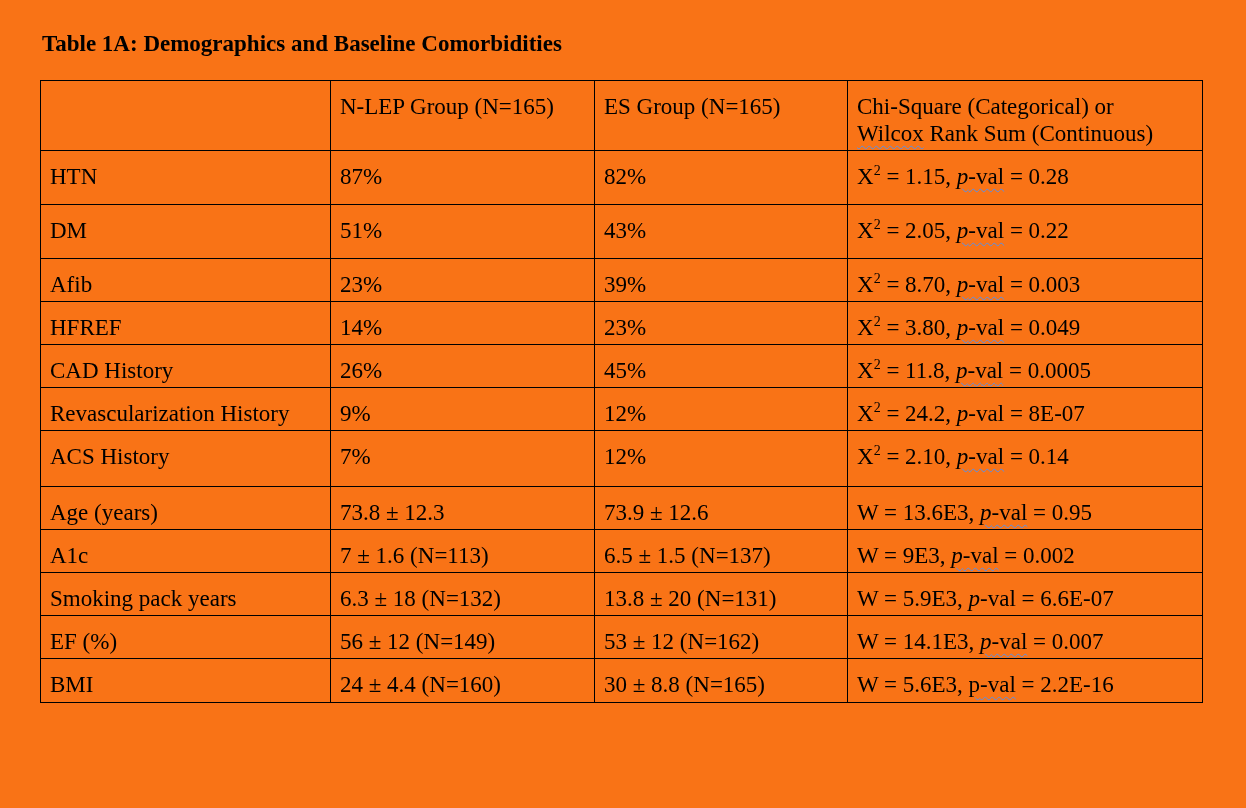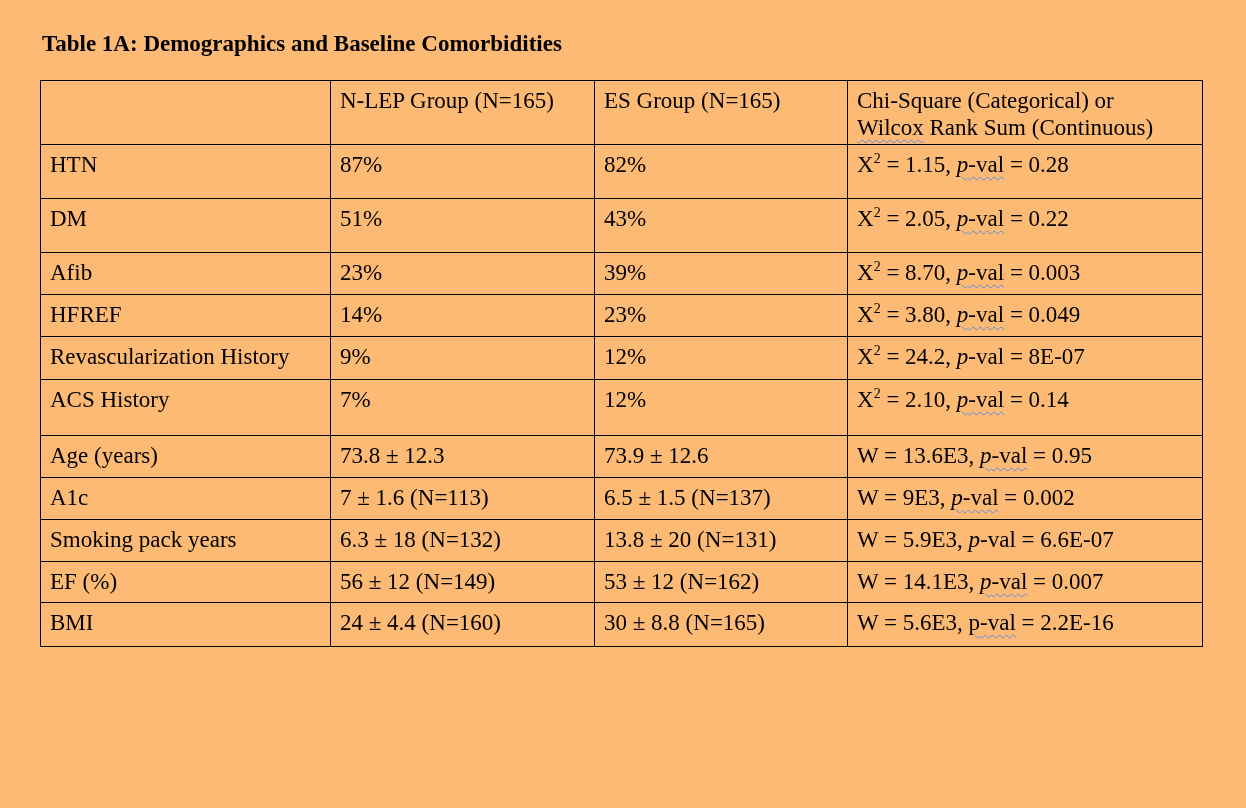--- a/index.html
+++ b/index.html
@@ -6,21 +6,21 @@
     margin: 0;
     padding: 0;
     background: #ffffff;
     font-family: "Liberation Serif", "DejaVu Serif", serif;
     color: #000000;
   }
   .page {
     position: relative;
     width: 1246px;
     height: 808px;
-    background: #fdba74;
+    background: #f97316;
     overflow: hidden;
   }
   .doc-title {
     position: absolute;
     left: 42px;
     top: 30px;
     margin: 0;
     font-size: 23px;
     font-weight: bold;
     line-height: 27px;
@@ -30,21 +30,21 @@
     position: absolute;
     left: 40px;
     top: 80px;
     width: 1162px;
     border-collapse: collapse;
     table-layout: fixed;
   }
   table.demo-table td {
     border: 1.6px solid #000000;
     vertical-align: top;
-    padding: 6px 9px 3px 9px;
+    padding: 12px 9px 3px 9px;
     font-size: 23px;
     line-height: 27px;
     overflow: hidden;
   }
   sup.x2 {
     font-size: 14px;
     line-height: 0;
     vertical-align: super;
   }
   .sq {
@@ -104,20 +104,26 @@
       <td><span>X</span><sup class="x2">2</sup><span> = 8.70, </span><span class="sq"><span class="ip">p</span><span>-val</span></span><span> = 0.003</span></td>
     </tr>
 
     <tr style="height:42px">
       <td>HFREF</td>
       <td>14%</td>
       <td>23%</td>
       <td><span>X</span><sup class="x2">2</sup><span> = 3.80, </span><span class="sq"><span class="ip">p</span><span>-val</span></span><span> = 0.049</span></td>
     </tr>
 
+    <tr style="height:43px">
+      <td>CAD History</td>
+      <td>26%</td>
+      <td>45%</td>
+      <td><span>X</span><sup class="x2">2</sup><span> = 11.8, </span><span class="sq"><span class="ip">p</span><span>-val</span></span><span> = 0.0005</span></td>
+    </tr>
 
     <tr style="height:43px">
       <td>Revascularization History</td>
       <td>9%</td>
       <td>12%</td>
       <td><span>X</span><sup class="x2">2</sup><span> = 24.2, </span><span><span class="ip">p</span><span>-val</span></span><span> = 8E-07</span></td>
     </tr>
 
     <tr style="height:56px">
       <td>ACS History</td>

